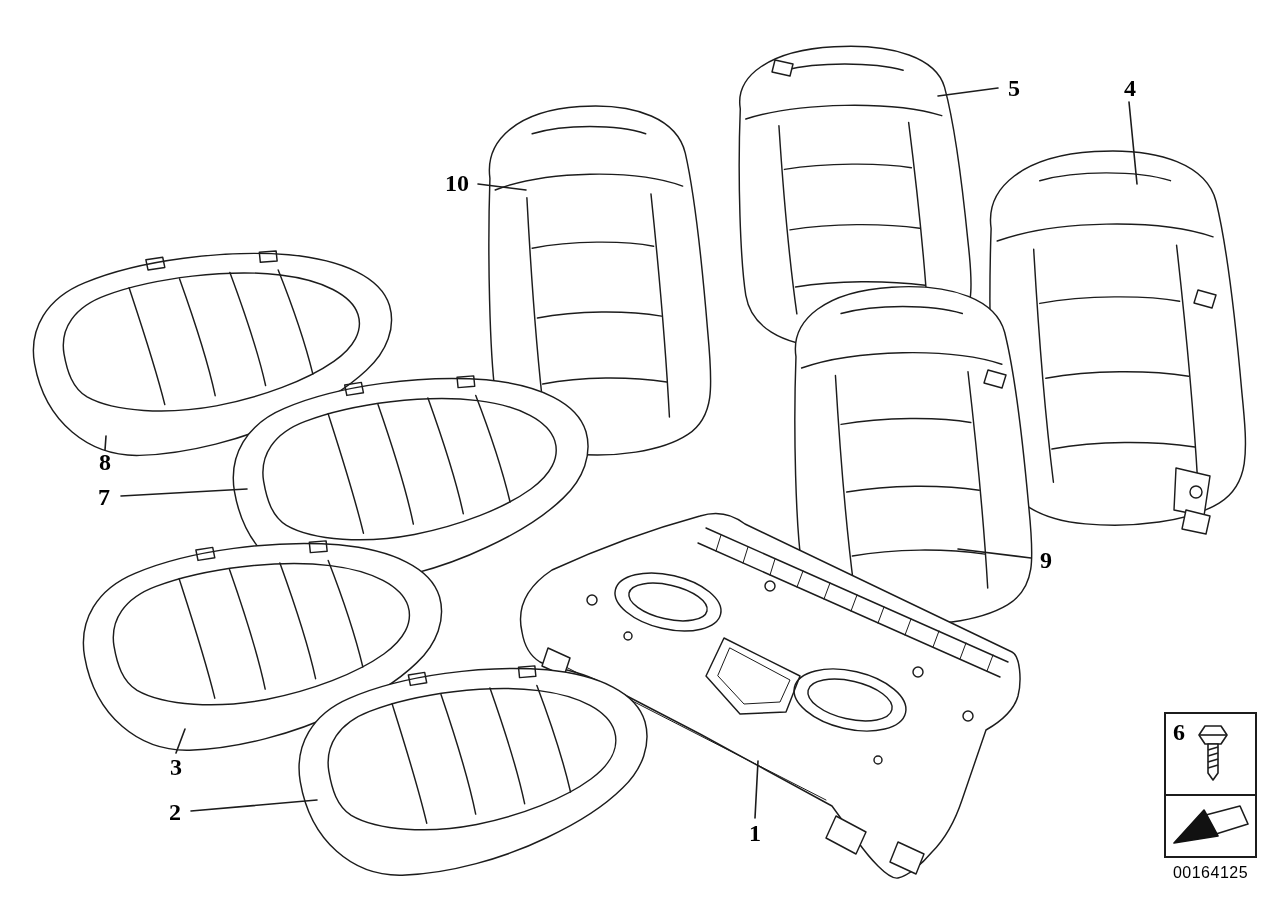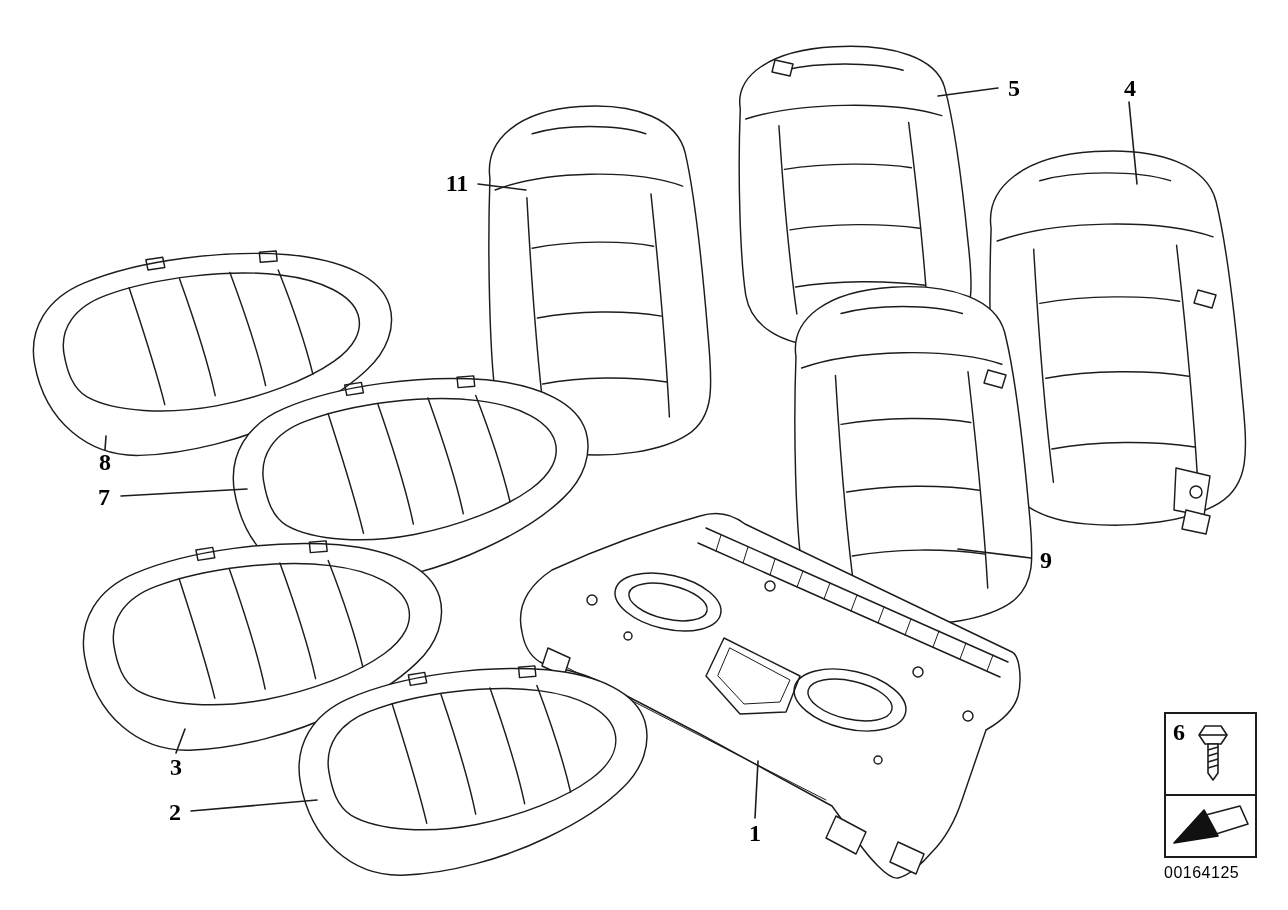--- a/index.html
+++ b/index.html
@@ -59,21 +59,21 @@
     justify-content: center;
   }
   .icon-svg * { stroke: #1c1c1c; stroke-width: 1.6px; fill: none; stroke-linejoin: round; }
   .icon-svg .k { fill: #111111; stroke: #111111; }
   .icon-svg .f { fill: #ffffff; }
 
   .image-number {
     position: absolute;
     left: 1164px; top: 864px;
     width: 93px;
-    text-align: left;
+    text-align: center;
     font-size: 16px;
     letter-spacing: 0.5px;
     color: #000;
   }
 </style>
 </head>
 <body>
 
 <div class="stage">
 
@@ -233,21 +233,21 @@
   </svg>
 
   <div class="callout" style="left:755px;top:833px">1</div>
   <div class="callout" style="left:175px;top:812px">2</div>
   <div class="callout" style="left:176px;top:767px">3</div>
   <div class="callout" style="left:1130px;top:88px">4</div>
   <div class="callout" style="left:1014px;top:88px">5</div>
   <div class="callout" style="left:104px;top:497px">7</div>
   <div class="callout" style="left:105px;top:462px">8</div>
   <div class="callout" style="left:1046px;top:560px">9</div>
-  <div class="callout" style="left:457px;top:183px">11</div>
+  <div class="callout" style="left:457px;top:183px">10</div>
 
   <div class="legend">
     <div class="legend-top">
       <span class="callout">6</span>
       <svg class="icon-svg" width="40" height="62" viewBox="0 0 40 62">
         <polygon class="f" points="12,3 28,3 34,12 28,21 12,21 6,12"></polygon>
         <line x1="7" y1="12" x2="33" y2="12"></line>
         <path class="f" d="M15,21 L15,50 L20,57 L25,50 L25,21 Z"></path>
         <line x1="15" y1="27" x2="25" y2="24"></line>
         <line x1="15" y1="33" x2="25" y2="30"></line>

